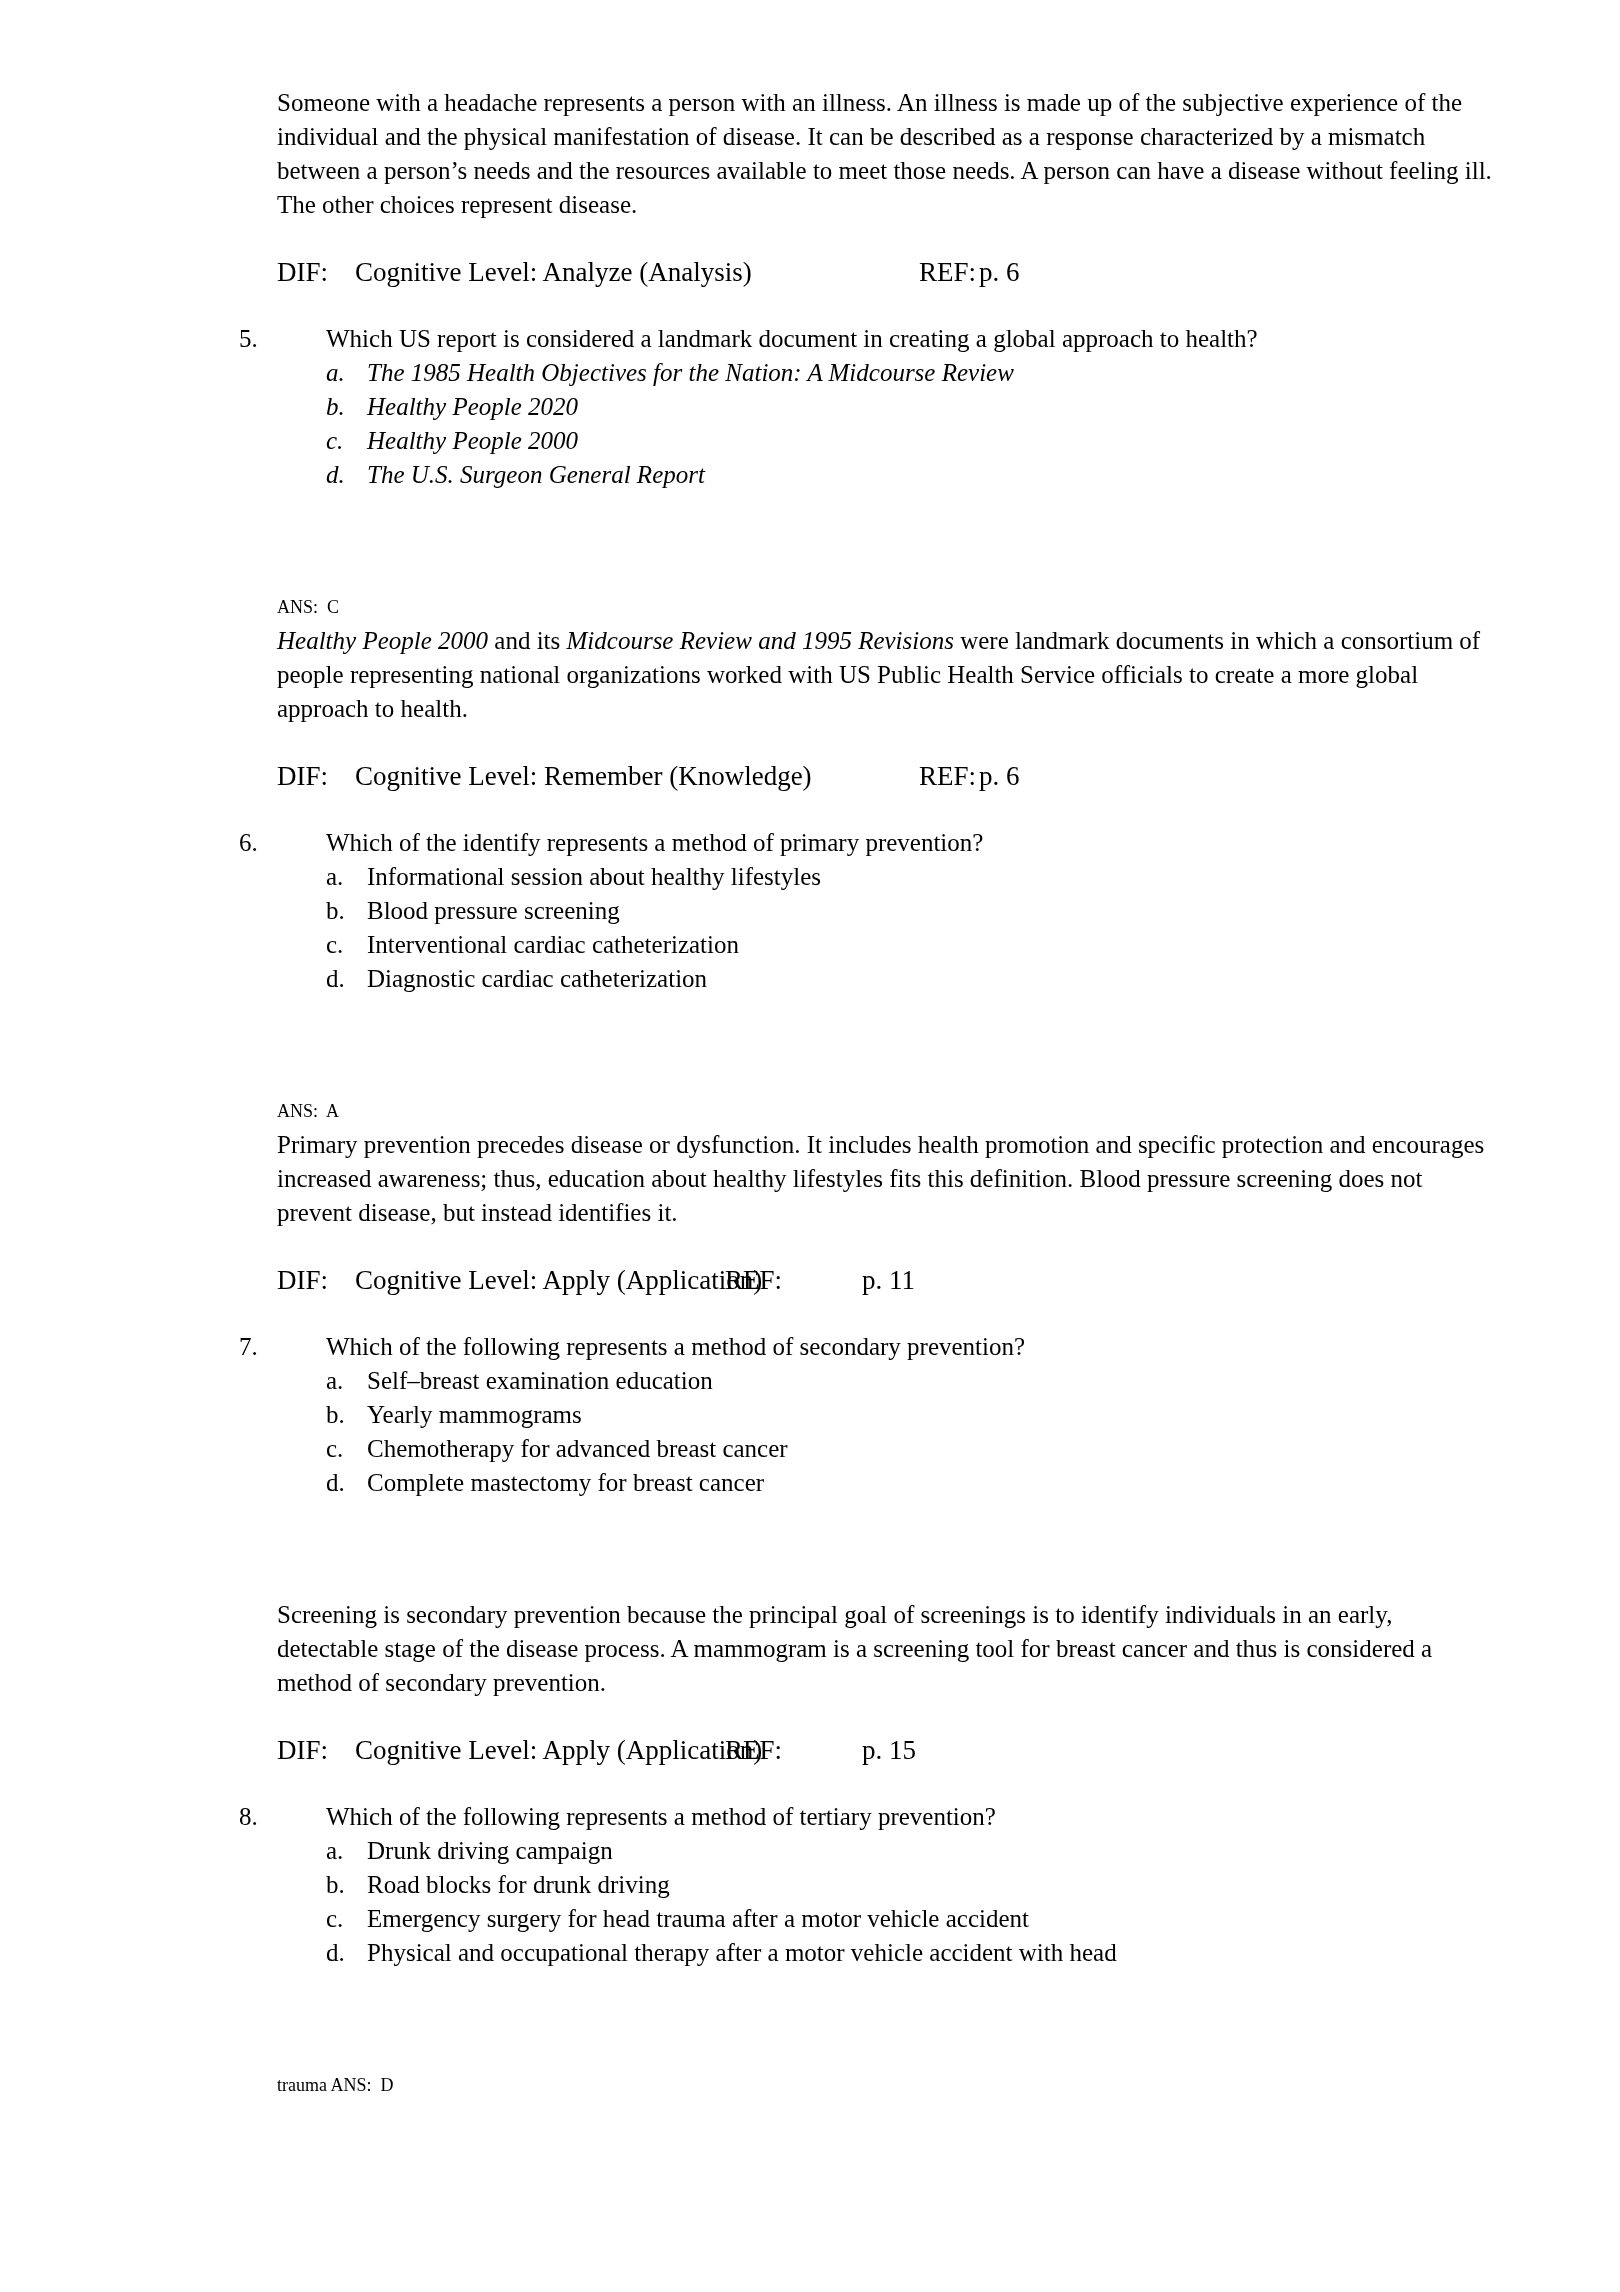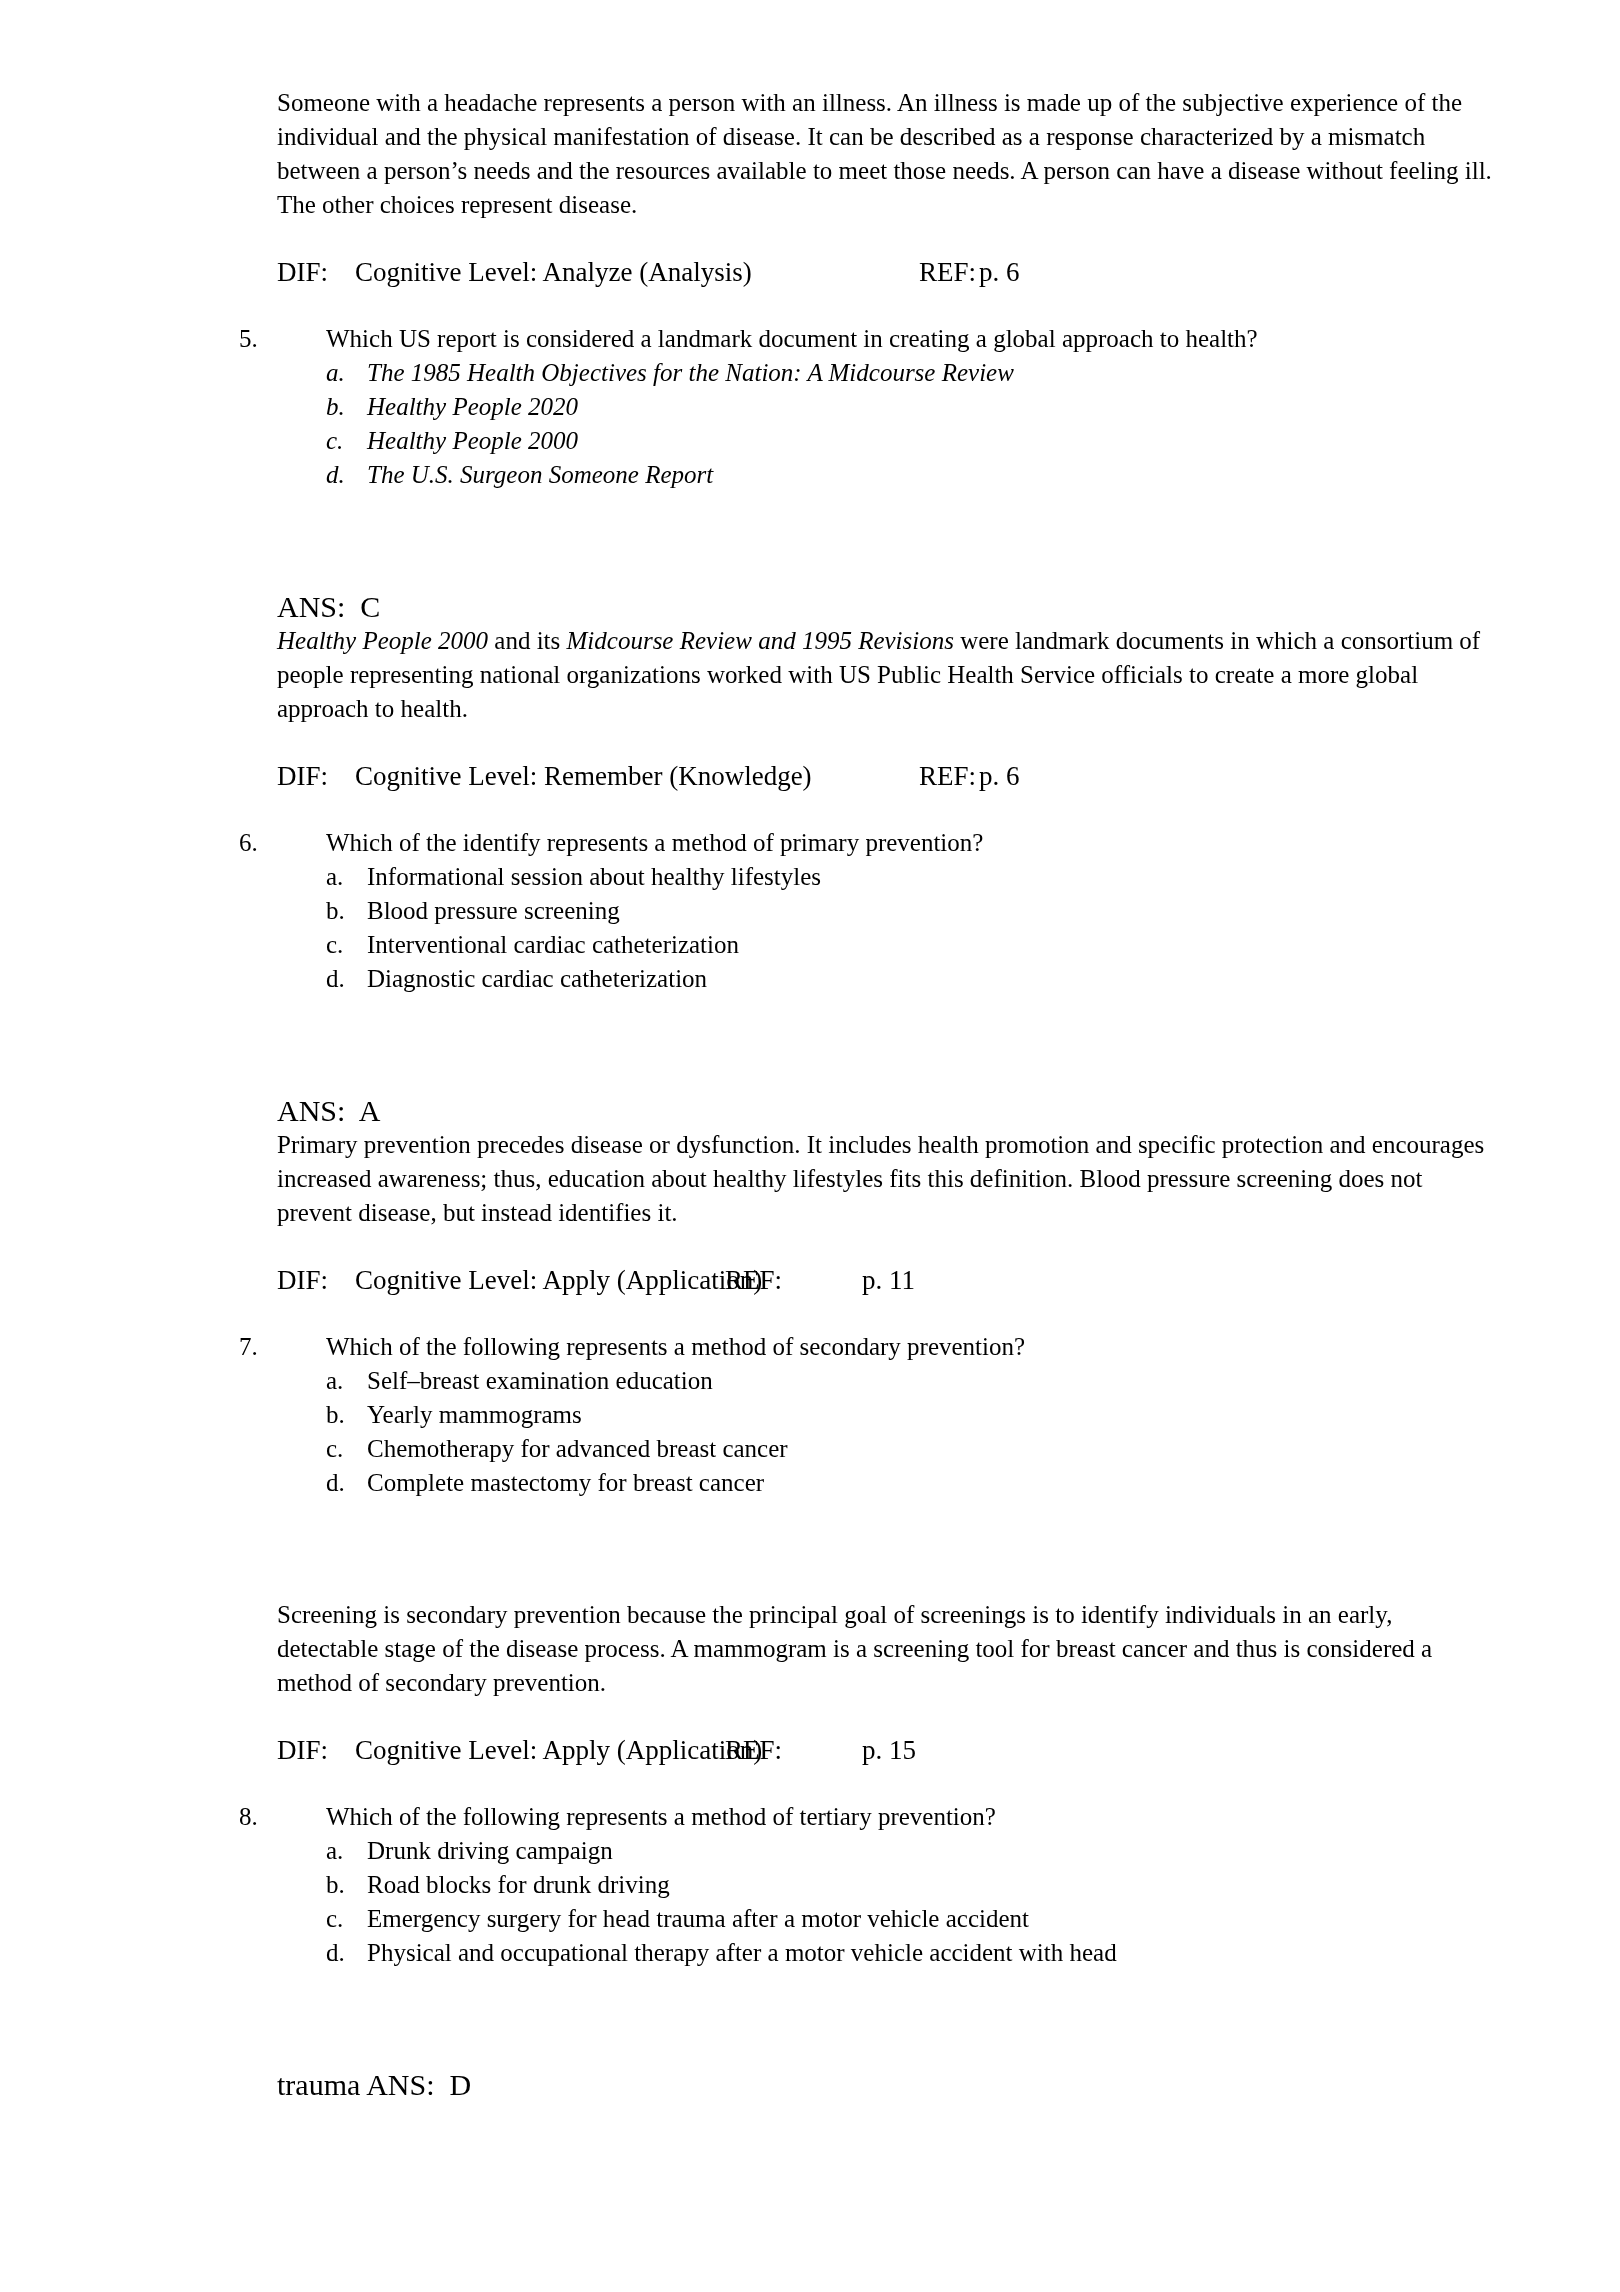--- a/index.html
+++ b/index.html
@@ -84,21 +84,21 @@
   }
   .opt-letter {
     position: absolute;
     left: 49px;
     top: 0;
     width: 37px;
   }
   .italic { font-style: italic; }
   .ans-line {
     display: block;
-    font-size: 30px;
+    font-size: 18px;
     line-height: 34px;
     white-space: pre;
   }
 </style>
 </head>
 <body>
 
 <div id="page">
   <div class="content">
 
@@ -109,21 +109,21 @@
     <div class="meta-row"><span class="meta-dif-label">DIF:</span><span class="meta-dif-value-wide">Cognitive Level: Analyze (Analysis)</span><span class="meta-ref-label-wide">REF:</span><span class="meta-ref-value">p. 6</span></div>
 
     <div class="spacer-md"></div>
 
     <div class="question">
       <span class="q-line"><span class="q-num">5.</span><span class="q-text">Which US report is considered a landmark document in creating a global approach to health?</span></span>
       <div class="options">
         <span class="option"><span class="opt-letter italic">a.</span><span class="italic">The 1985 Health Objectives for the Nation: A Midcourse Review</span></span>
         <span class="option"><span class="opt-letter italic">b.</span><span class="italic">Healthy People 2020</span></span>
         <span class="option"><span class="opt-letter italic">c.</span><span class="italic">Healthy People 2000</span></span>
-        <span class="option"><span class="opt-letter italic">d.</span><span class="italic">The U.S. Surgeon Someone Report</span></span>
+        <span class="option"><span class="opt-letter italic">d.</span><span class="italic">The U.S. Surgeon General Report</span></span>
       </div>
       <div class="spacer-xl"></div>
       <span class="ans-line"><span>ANS:</span><span>  </span><span>C</span></span>
       <p class="para"><span class="italic">Healthy People 2000</span><span> and its </span><span class="italic">Midcourse Review and 1995 Revisions</span><span> were landmark documents in which a consortium of people representing national organizations worked with US Public Health Service officials to create a more global approach to health.</span></p>
       <div class="spacer-md"></div>
       <div class="meta-row"><span class="meta-dif-label">DIF:</span><span class="meta-dif-value-wide">Cognitive Level: Remember (Knowledge)</span><span class="meta-ref-label-wide">REF:</span><span class="meta-ref-value">p. 6</span></div>
     </div>
 
     <div class="spacer-md"></div>
 

